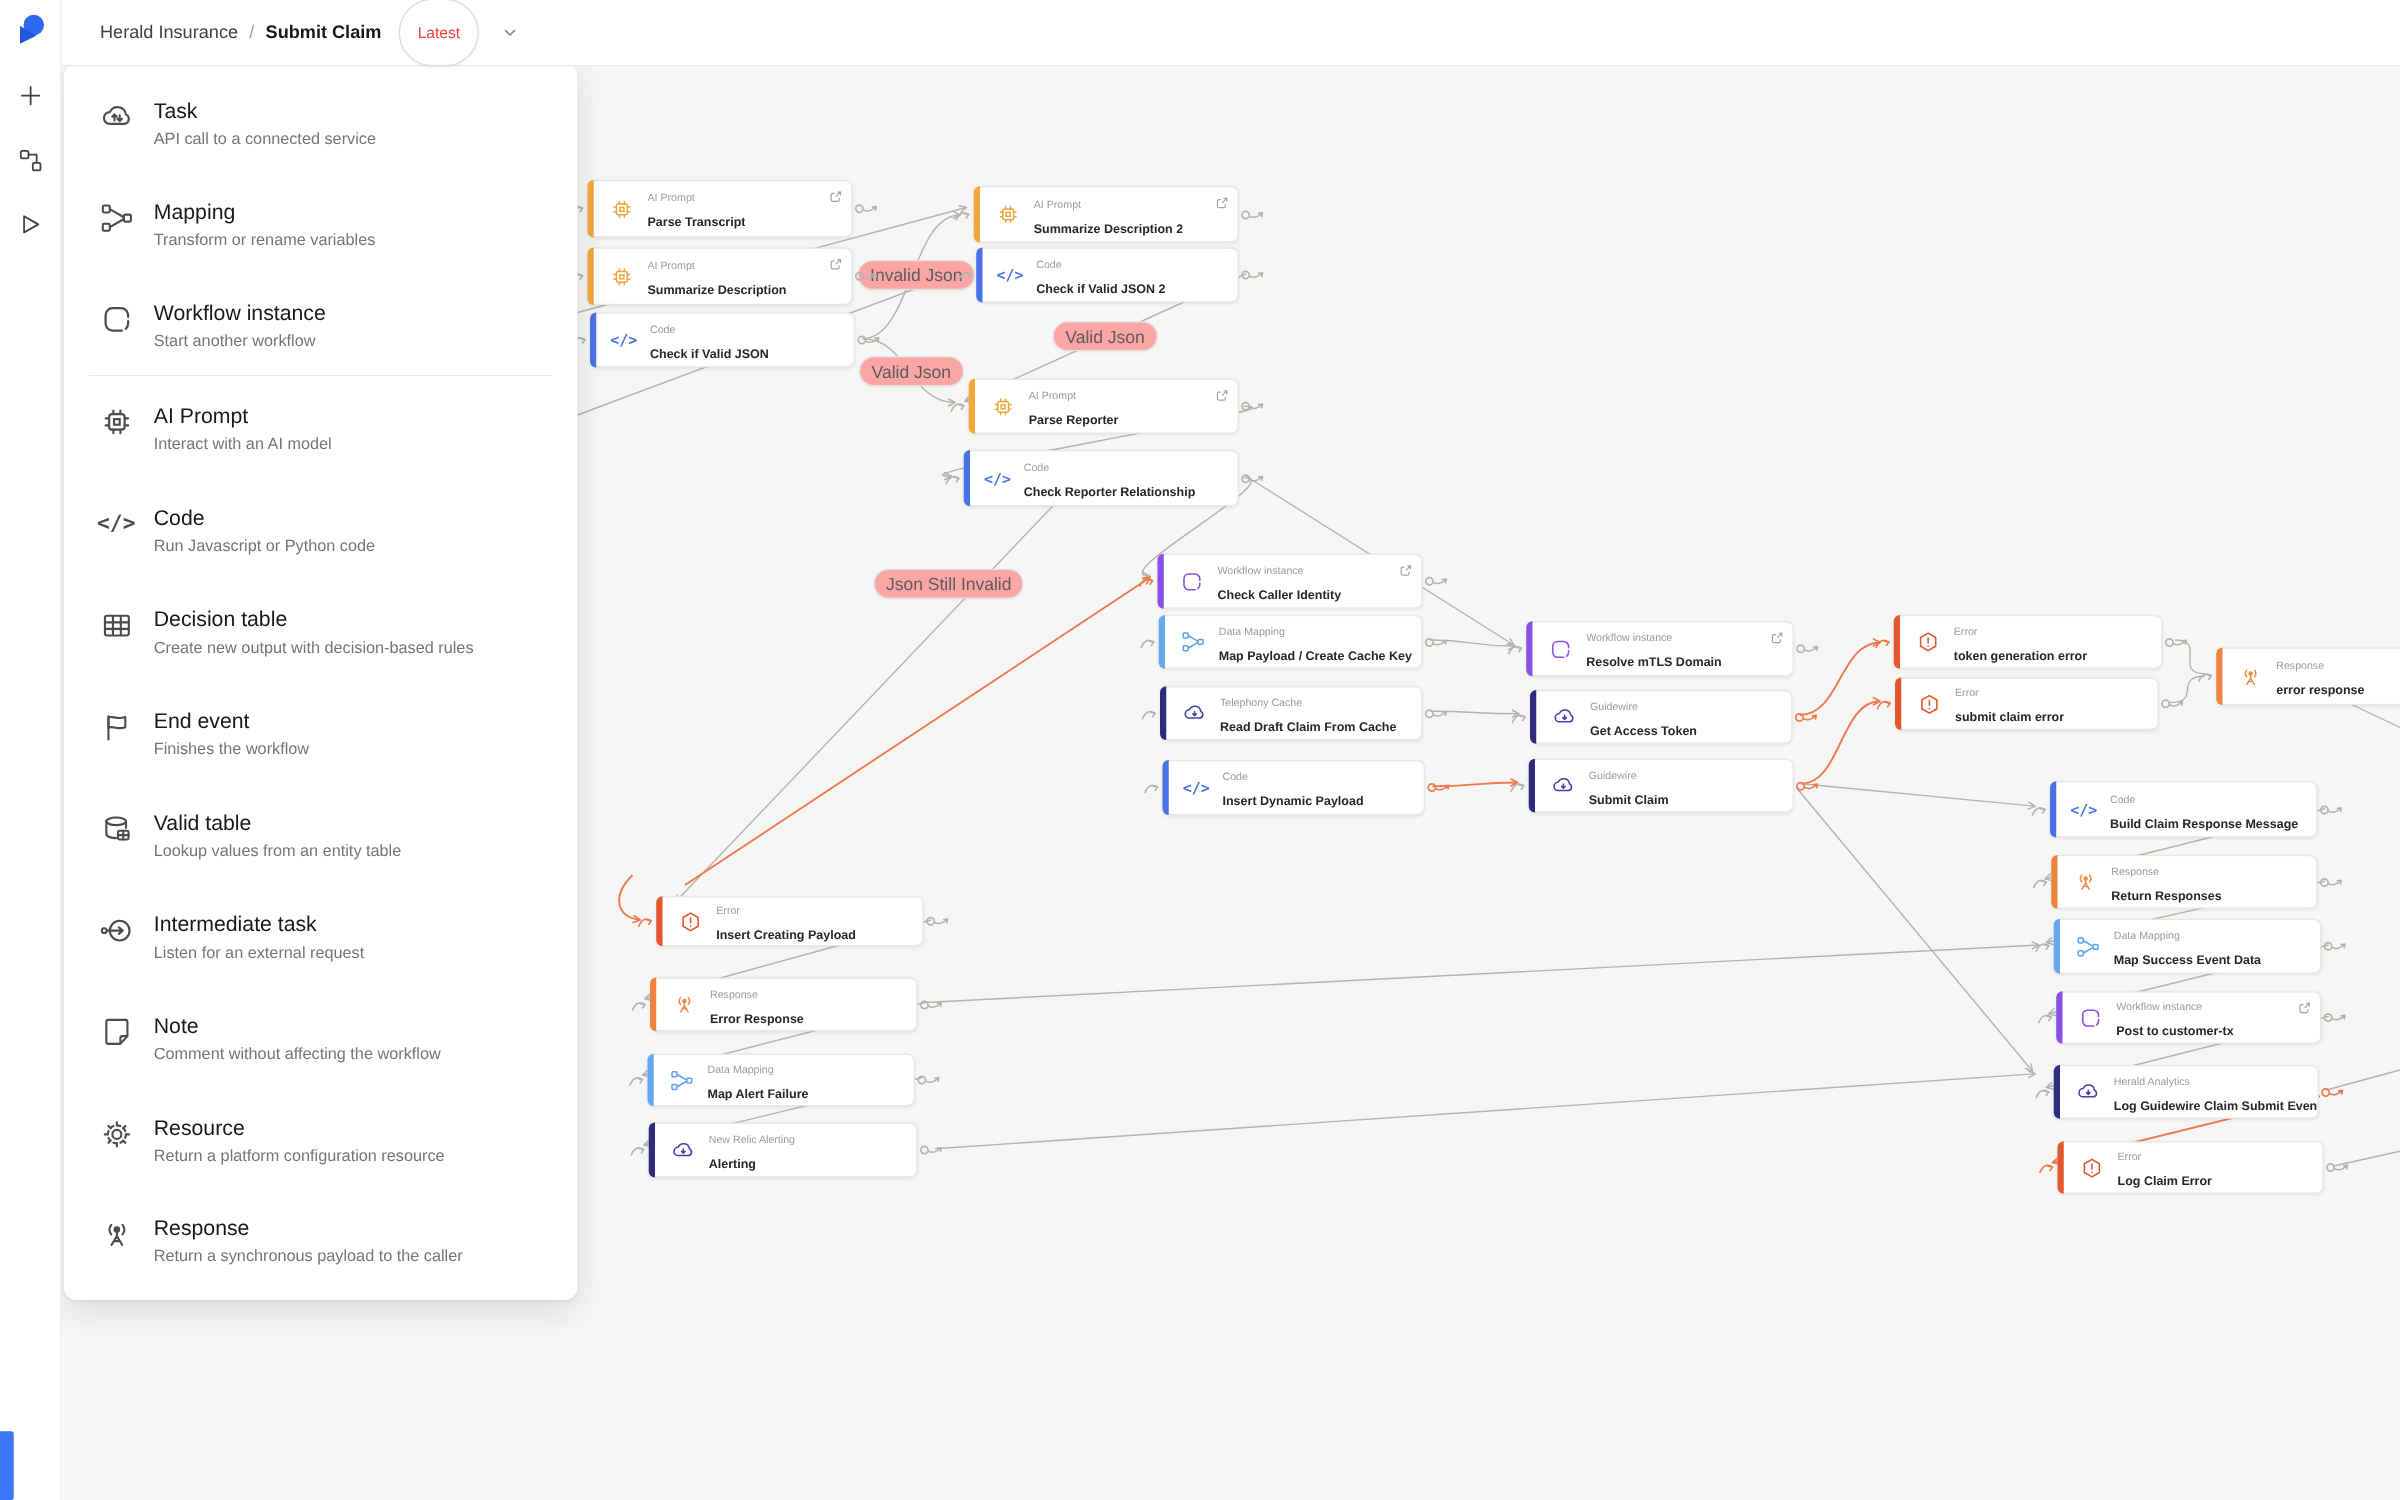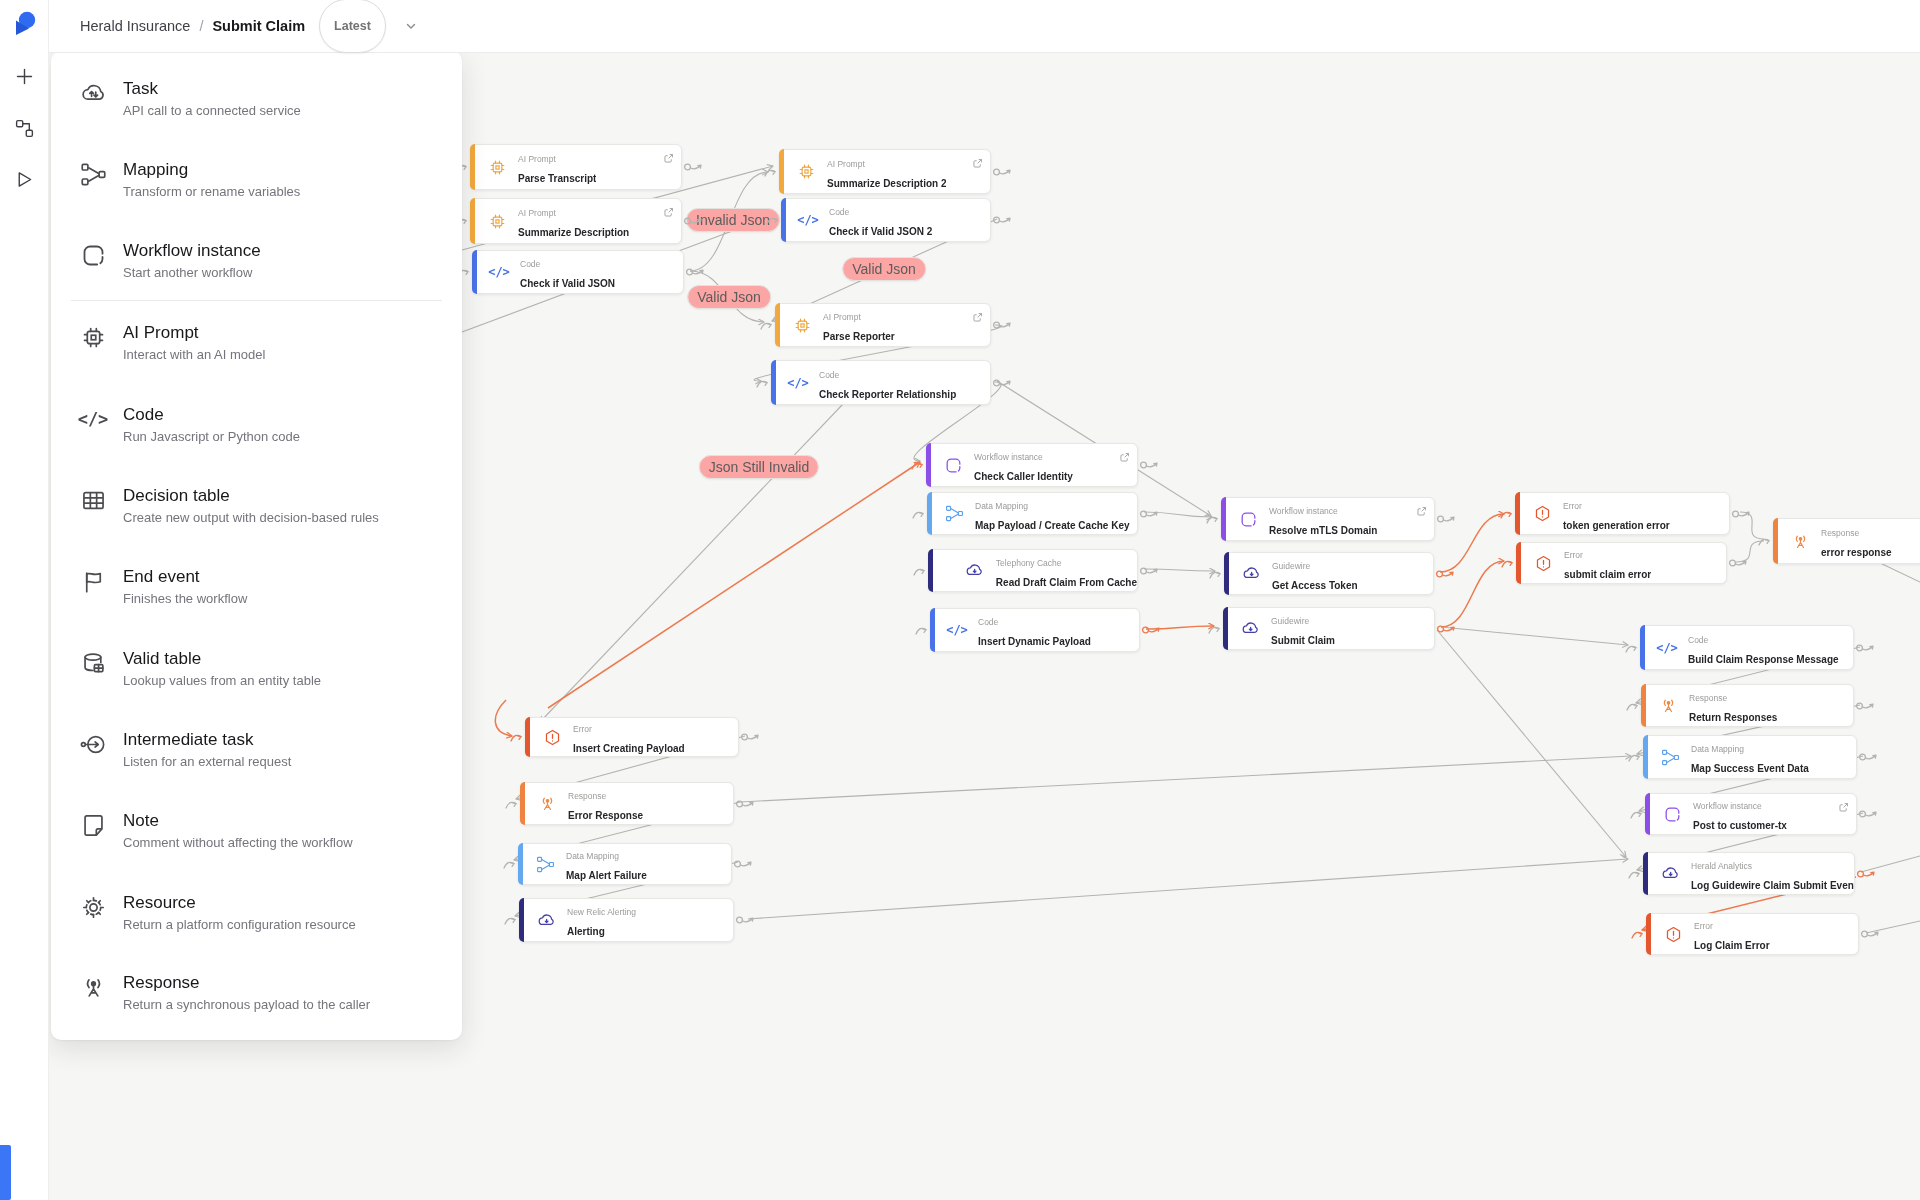--- a/index.html
+++ b/index.html
@@ -6,21 +6,21 @@
   body{width:1920px;height:1200px;overflow:hidden;position:relative;
        font-family:"Liberation Sans",sans-serif;background:#f6f6f4;}
   
   .header{position:absolute;left:48px;top:0;right:0;height:52px;background:#ffffff;
           border-bottom:1px solid #ebebe9;display:flex;align-items:center;z-index:50;}
   .crumbs{margin-left:32px;font-size:14.5px;color:#3f3f46;display:flex;align-items:center;gap:9px;text-align:center;}
   .crumb-project{color:#3f3f46;}
   .crumb-sep{color:#a1a1aa;}
   .crumb-workflow{color:#18181b;font-weight:600;}
   .badge-latest{margin-left:14px;background:#fff;border:1px solid #dcdcd9;border-radius:999px;
-                padding:19px 14px;font-size:12.5px;color:#737373;box-shadow:0 1px 2px rgba(0,0,0,.06);cursor:pointer;font-weight:bold;}
+                padding:19px 14px;font-size:12.5px;color:#ef4444;box-shadow:0 1px 2px rgba(0,0,0,.06);cursor:pointer;}
   .ver-chev{margin-left:18px;display:flex;align-items:center;cursor:pointer;}
   
   .rail{position:absolute;left:0;top:0;width:48px;height:1200px;background:#ffffff;
         border-right:1px solid #eeeeec;z-index:60;}
   .rail-logo{position:absolute;left:10px;top:9px;width:28px;height:28px;cursor:pointer;}
   .rail-btn{position:absolute;left:12px;width:24px;height:24px;display:flex;align-items:center;
             justify-content:center;cursor:pointer;}
   .rail-accent{position:absolute;left:0;top:1145px;width:11px;height:55px;background:#3b76f6;
                border-radius:0 2px 2px 0;z-index:61;}
   
@@ -276,21 +276,21 @@
         <span class="n-text"><span class="n-cat">Data Mapping</span><br><span class="n-name">Map Payload / Create Cache Key</span></span>
         <span class="n-in"><svg width="15" height="14" viewBox="0 0 15 14" fill="none" stroke="#b3b3b0" stroke-width="1.3" stroke-linecap="round" stroke-linejoin="round">
             <path d="M2,11 C4.5,5 8,4.2 12,6.6"></path>
             <path d="M12,6.6 l-3.4,-0.7 M12,6.6 l-1.9,2.8"></path>
           </svg></span>
         <span class="n-out"><svg width="21" height="14" viewBox="0 0 21 14" fill="none" stroke="#b3b3b0" stroke-width="1.3" stroke-linecap="round">
             <circle cx="4.5" cy="7" r="2.9"></circle>
             <path d="M7.8,8 C11.5,10 14.5,8.5 18,5.2 M18,5.2 l-3.2,0.4 M18,5.2 l-0.6,3"></path>
           </svg></span>
       </div>
-      <div class="node" style="left: 928px; top: 549px; width: 208px; height: 41px; justify-content: flex-end;">
+      <div class="node" style="left: 928px; top: 549px; width: 208px; height: 41px;">
         <span class="accent" style="background:#2F2C7E"></span>
         <span class="n-icon">
           <svg width="19" height="19" viewBox="0 0 24 24" fill="none" stroke="#4540A8" stroke-width="1.6" stroke-linecap="round" stroke-linejoin="round">
             <path d="M7,17 a4.2,4.2 0 0 1 0,-8.4 A6,6 0 0 1 18.4,10.2 a3.6,3.6 0 0 1 -0.9,6.8 Z"></path>
             <path d="M12.2,10.5 v4 M12.2,14.5 l-1.7,-1.7 M12.2,14.5 l1.7,-1.7"></path>
           </svg>
         </span>
         <span class="n-text"><span class="n-cat">Telephony Cache</span><br><span class="n-name">Read Draft Claim From Cache</span></span>
         <span class="n-in"><svg width="15" height="14" viewBox="0 0 15 14" fill="none" stroke="#b3b3b0" stroke-width="1.3" stroke-linecap="round" stroke-linejoin="round">
             <path d="M2,11 C4.5,5 8,4.2 12,6.6"></path>

